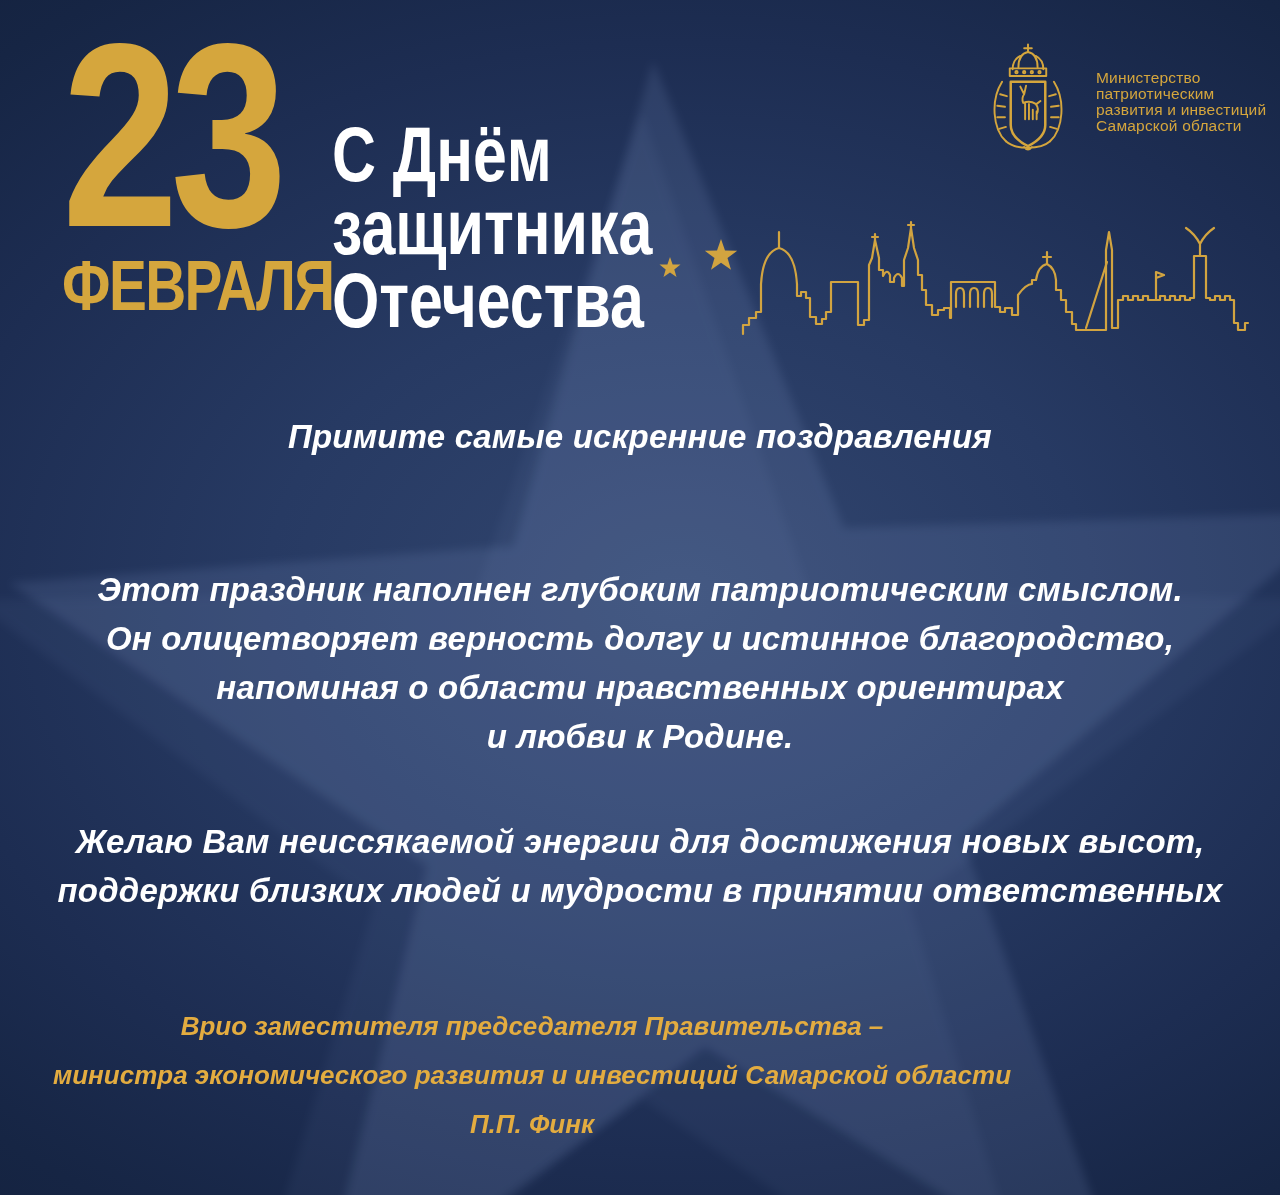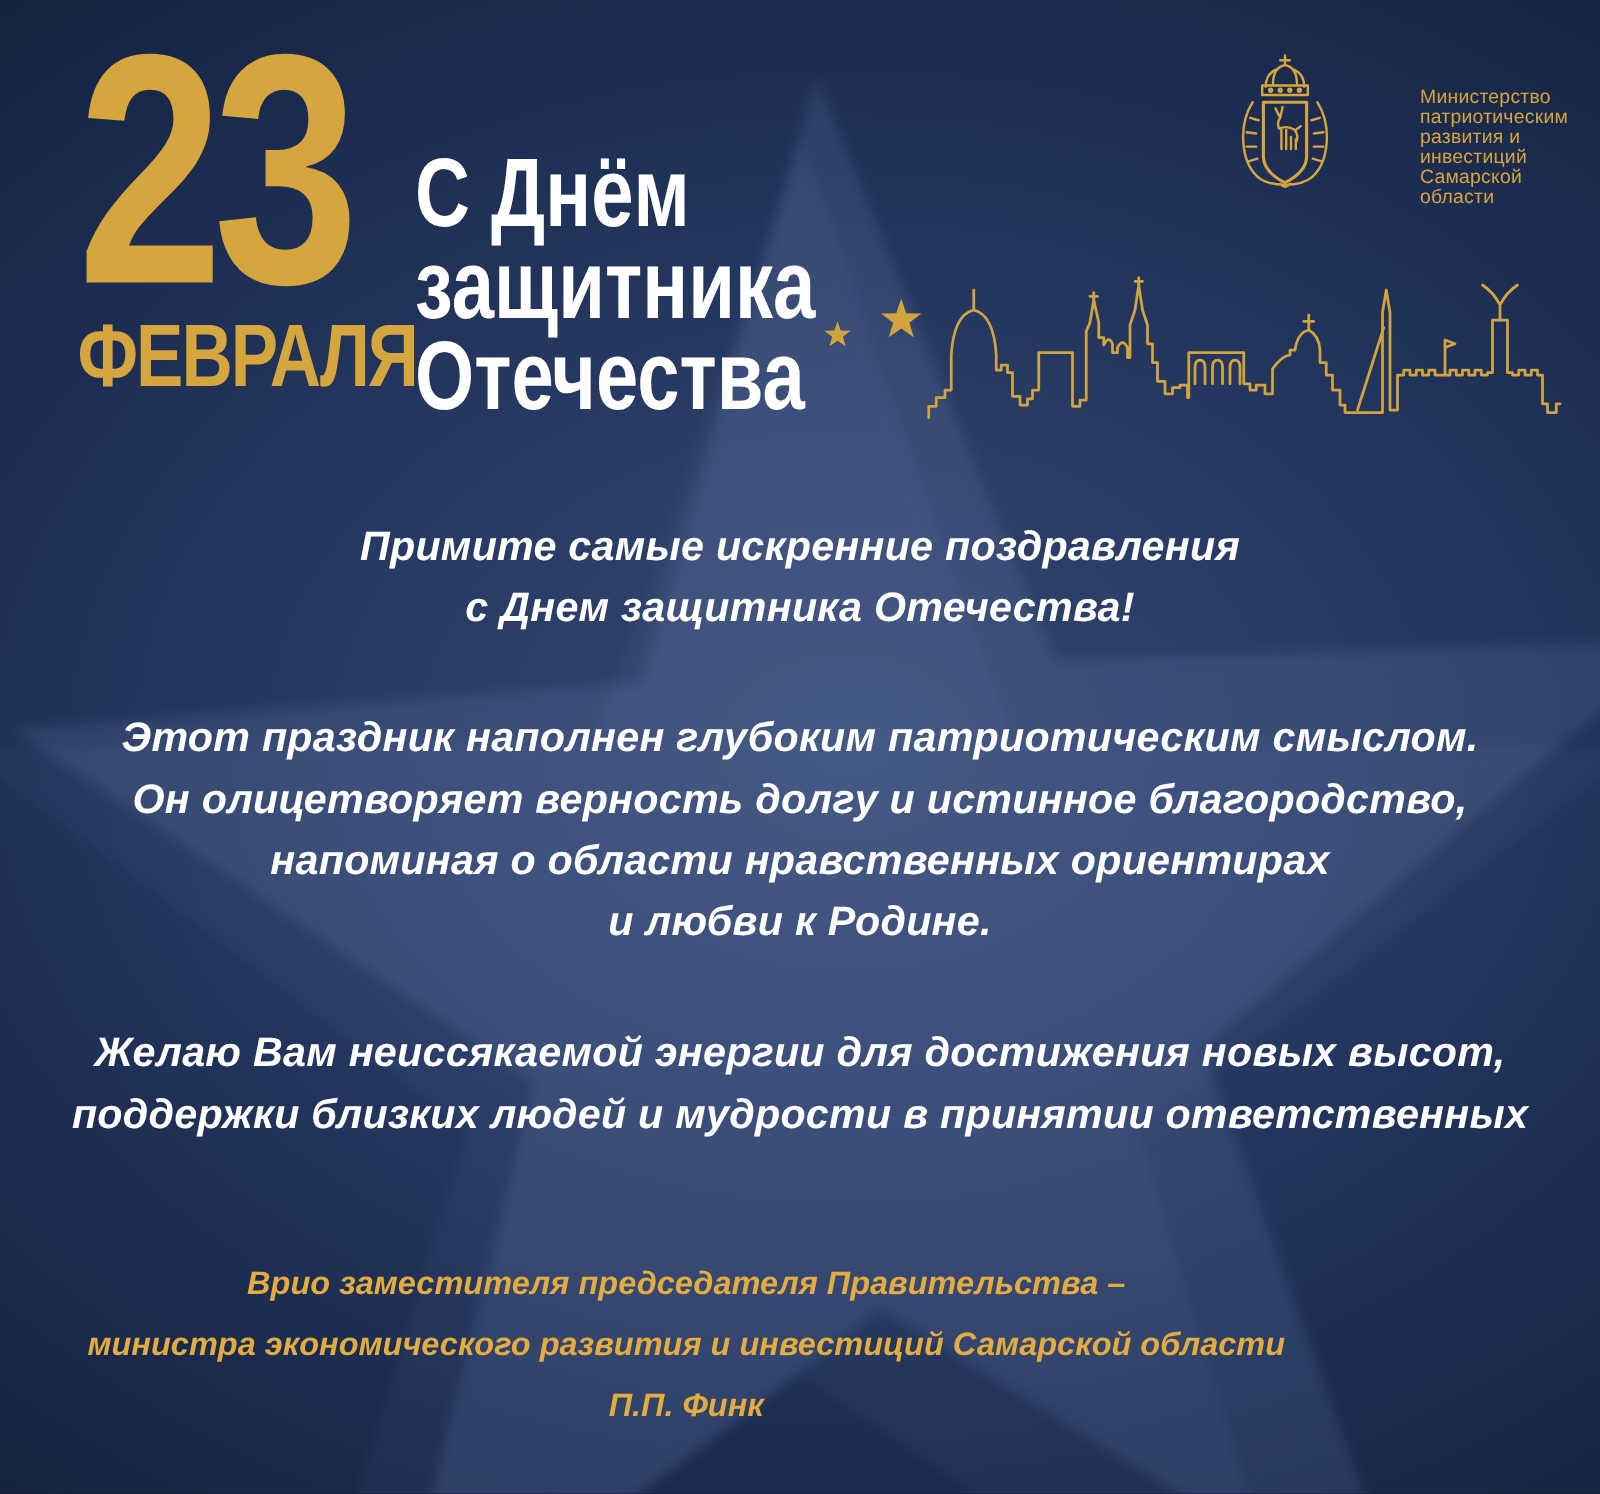--- a/index.html
+++ b/index.html
@@ -15,31 +15,31 @@
       radial-gradient(95% 75% at 53% 50%, #32466f 0%, #273a63 34%, #1d2d52 62%, #162544 82%, #13203b 100%);
   }
   .star-watermark-svg{position:absolute;left:0;top:0;}
   
   .date-block{position:absolute;left:62px;top:30px;transform:scaleX(0.8);transform-origin:left top;color:var(--gold);}
   .date-number{font-size:262px;font-weight:700;line-height:212px;letter-spacing:-10px;}
   .date-month{font-size:71px;font-weight:700;letter-spacing:-2px;line-height:60px;margin-top:14px;}
   
   .title-block{position:absolute;left:332px;top:118px;transform:scaleX(0.78);transform-origin:left top;color:#fff;font-weight:700;font-size:78px;line-height:73px;white-space:nowrap;}
   
-  .ministry{position:absolute;left:980px;top:42px;display:flex;align-items:flex-start;gap:40px;}
+  .ministry{position:absolute;left:980px;top:42px;display:flex;align-items:flex-start;}
   .coat{width:96px;height:118px;flex:0 0 auto;}
   .ministry-text{margin-left:20px;margin-top:28px;color:var(--gold);font-size:15.5px;line-height:16px;font-weight:500;letter-spacing:.2px;}
   
   .skyline{position:absolute;left:648px;top:220px;}
   
   .para{position:absolute;left:0;width:1280px;text-align:center;color:#fff;font-style:italic;font-weight:700;font-size:33px;line-height:49px;letter-spacing:.2px;}
   .para-1{top:412px;}
   .para-2{top:565px;text-align:center;}
   .para-3{top:817px;}
-  .signature{position:absolute;left:0;width:1064px;top:1002px;text-align:center;color:#e3ac40;font-style:italic;font-weight:700;font-size:26px;line-height:49px;margin-left:17px;}
+  .signature{position:absolute;left:0;width:1064px;top:1002px;text-align:center;color:#e3ac40;font-style:italic;font-weight:700;font-size:26px;line-height:49px;}
   :root{--gold:#d5a63d;}
 </style>
 </head>
 <body>
 
 <div class="canvas">
 
   <svg class="star-watermark-svg" width="1280" height="1195" viewBox="0 0 1280 1195" aria-hidden="true">
     <defs>
       <filter id="soft" x="-20%" y="-20%" width="140%" height="140%">
@@ -111,21 +111,20 @@
       <path d="M438,108 L459,42"></path>
 
       <path d="M508,80 V52 L516,55 L508,58"></path>
 
       <path d="M552,36 V24 M552,24 C547,14 541,10 538,8 M552,24 C557,14 563,10 566,8"></path>
     </g>
   </svg>
 
   <div class="para para-1">
     <div>Примите самые искренние поздравления</div>
-    <div>с Днем защитника Отечества!</div>
   </div>
 
   <div class="para para-2">
     <div>Этот праздник наполнен глубоким патриотическим смыслом.</div>
     <div>Он олицетворяет верность долгу и истинное благородство,</div>
     <div>напоминая о области нравственных ориентирах</div>
     <div>и любви к Родине.</div>
   </div>
 
   <div class="para para-3">

